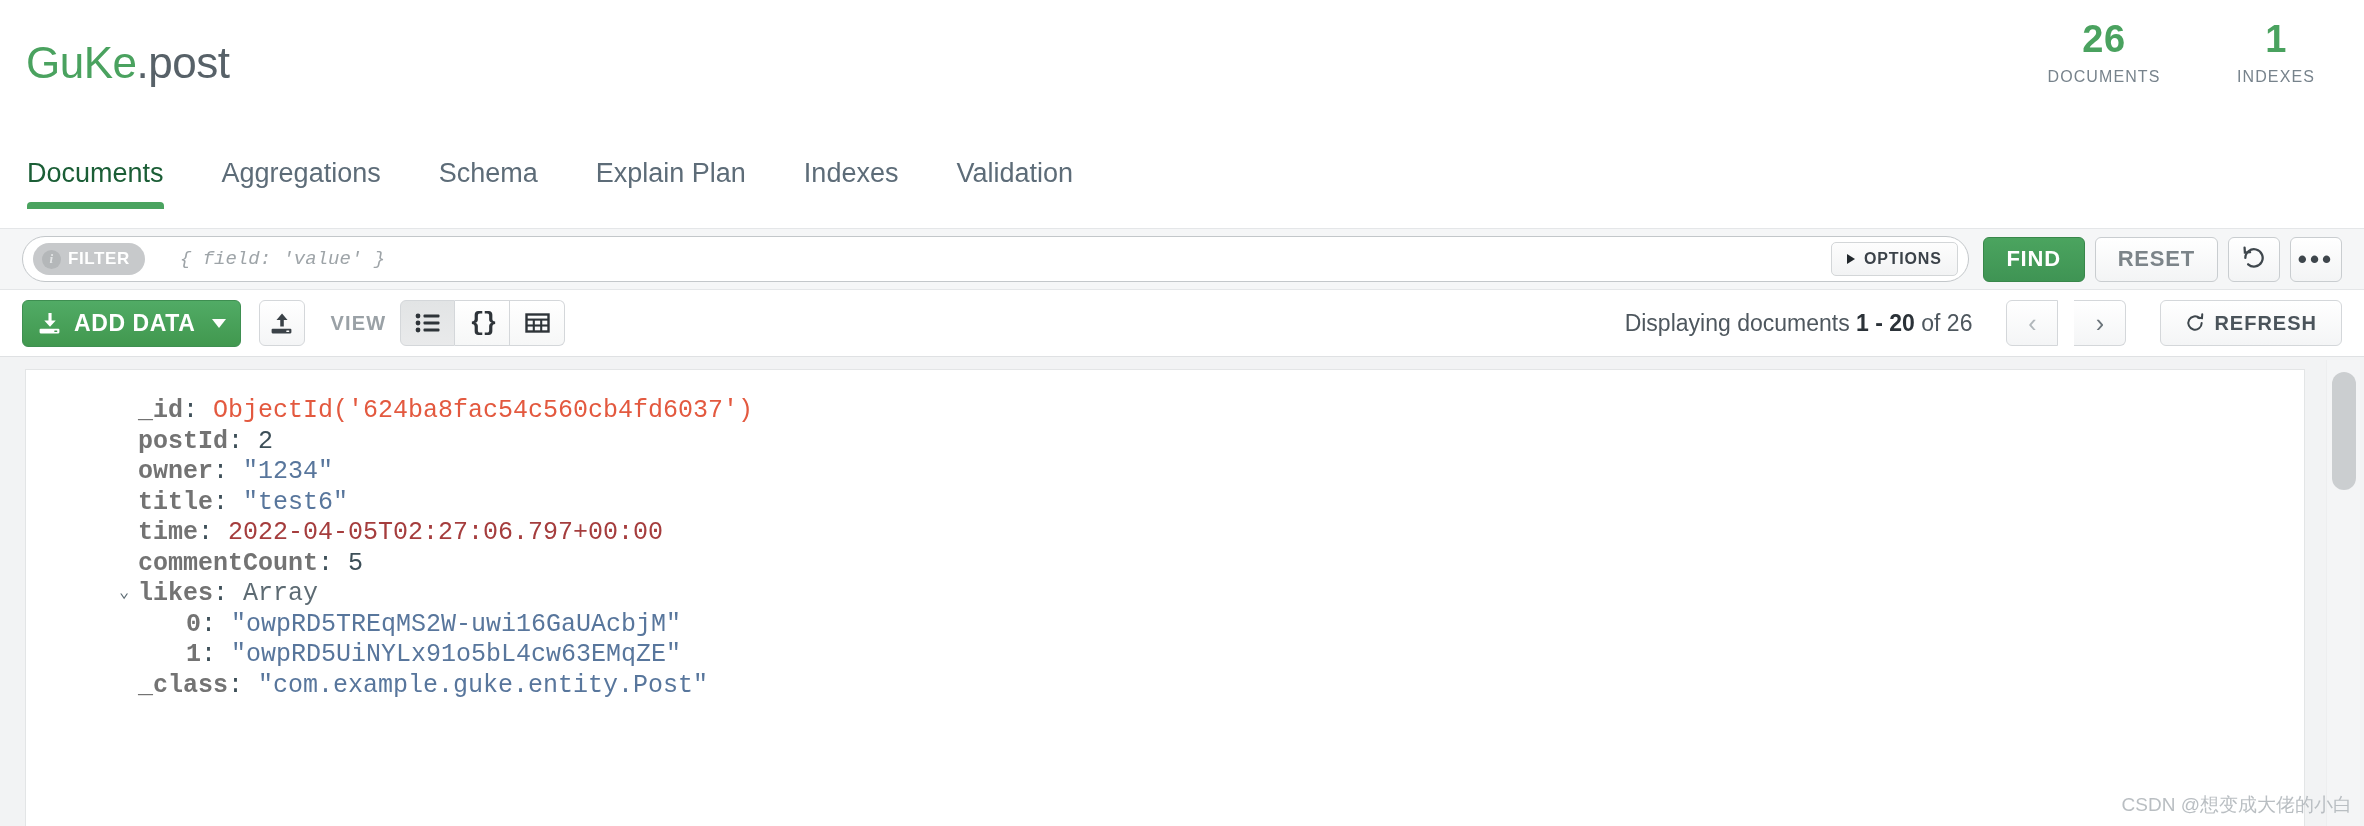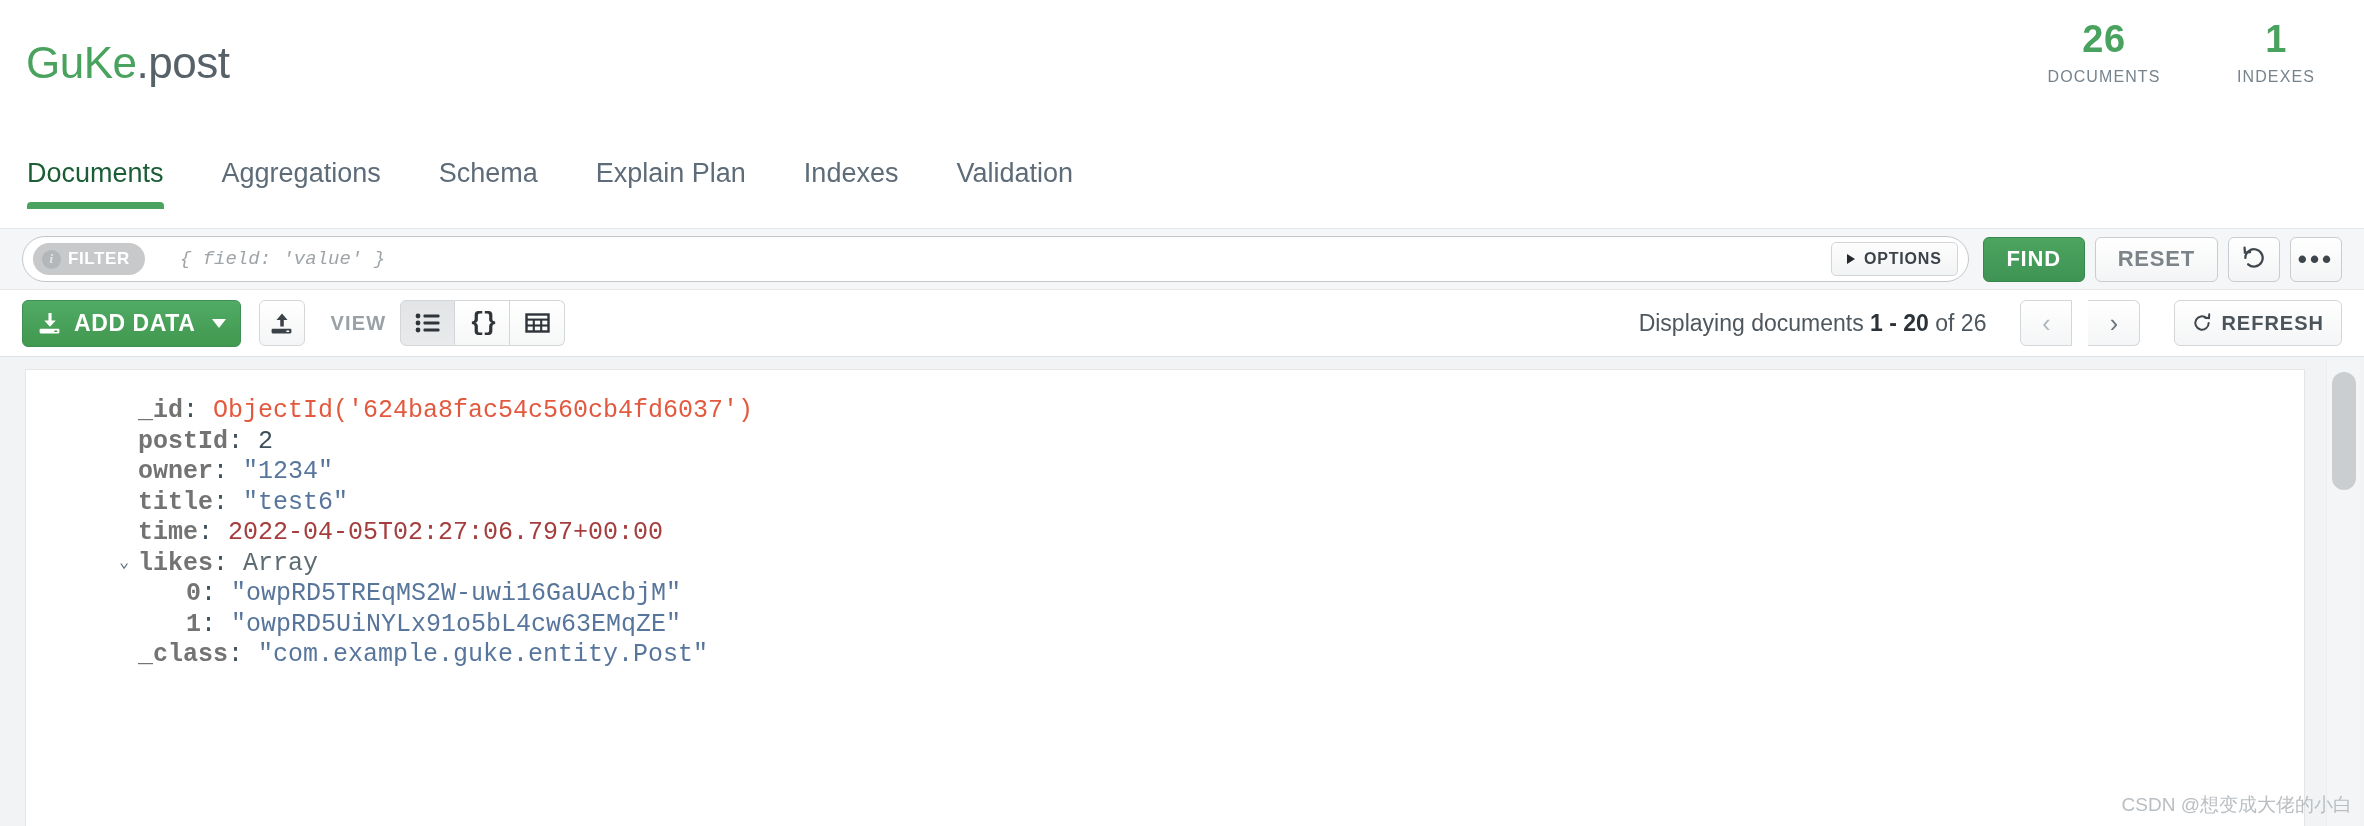--- a/index.html
+++ b/index.html
@@ -292,21 +292,21 @@
     border: 1px solid #d4d7da;
     border-radius: 6px;
     background: linear-gradient(#ffffff, #f4f5f6);
     color: #4b545b;
     font-size: 20px;
     font-weight: 700;
     letter-spacing: 1px;
     display: inline-flex;
     align-items: center;
     gap: 9px;
-    padding: 0 17px;
+    padding: 0 24px;
     cursor: pointer;
   }
 
   
   .doc-area {
     position: absolute;
     left: 0; top: 356px;
     width: 100%;
     bottom: 0;
     background: #f2f3f4;
@@ -514,20 +514,23 @@
         </div>
 
         <div class="dl">
           <span class="k">title</span><span class="colon">: </span><span class="v-str">"test6"</span>
         </div>
 
         <div class="dl">
           <span class="k">time</span><span class="colon">: </span><span class="v-date">2022-04-05T02:27:06.797+00:00</span>
         </div>
 
+        <div class="dl">
+          <span class="k">commentCount</span><span class="colon">: </span><span class="v-num">5</span>
+        </div>
 
         <div class="dl">
           <span class="chev">⌄</span><span class="k">likes</span><span class="colon">: </span><span class="v-type">Array</span>
         </div>
 
         <div class="dl indent">
           <span class="k">0</span><span class="colon">: </span><span class="v-str">"owpRD5TREqMS2W-uwi16GaUAcbjM"</span>
         </div>
 
         <div class="dl indent">

